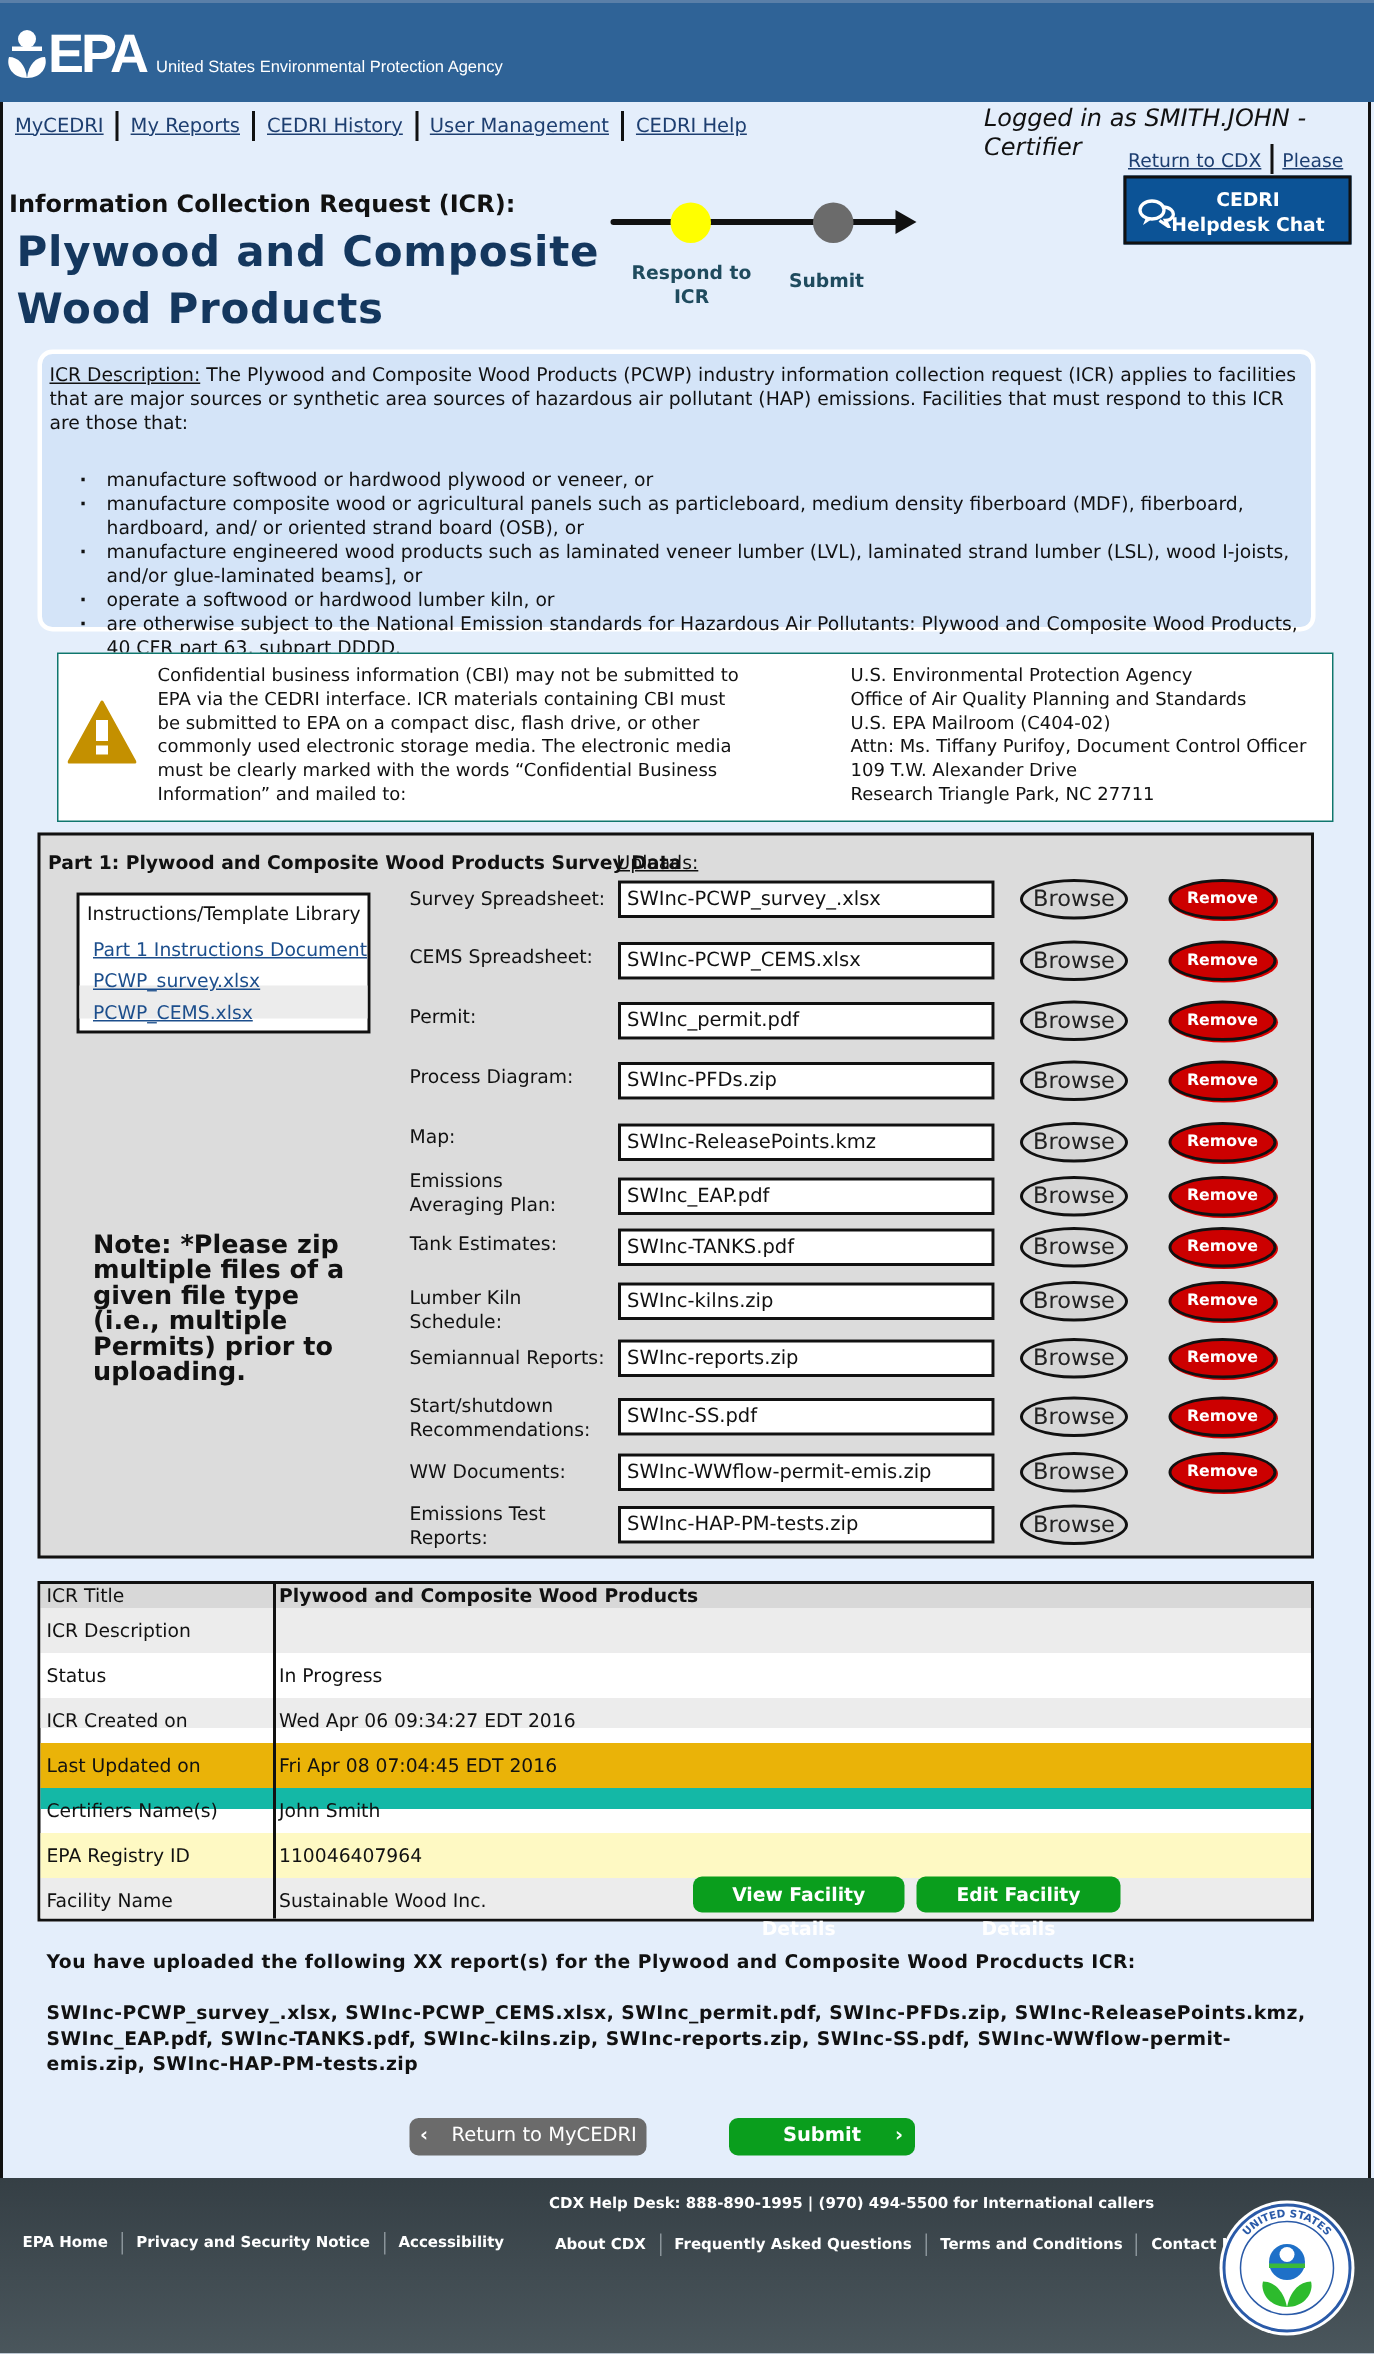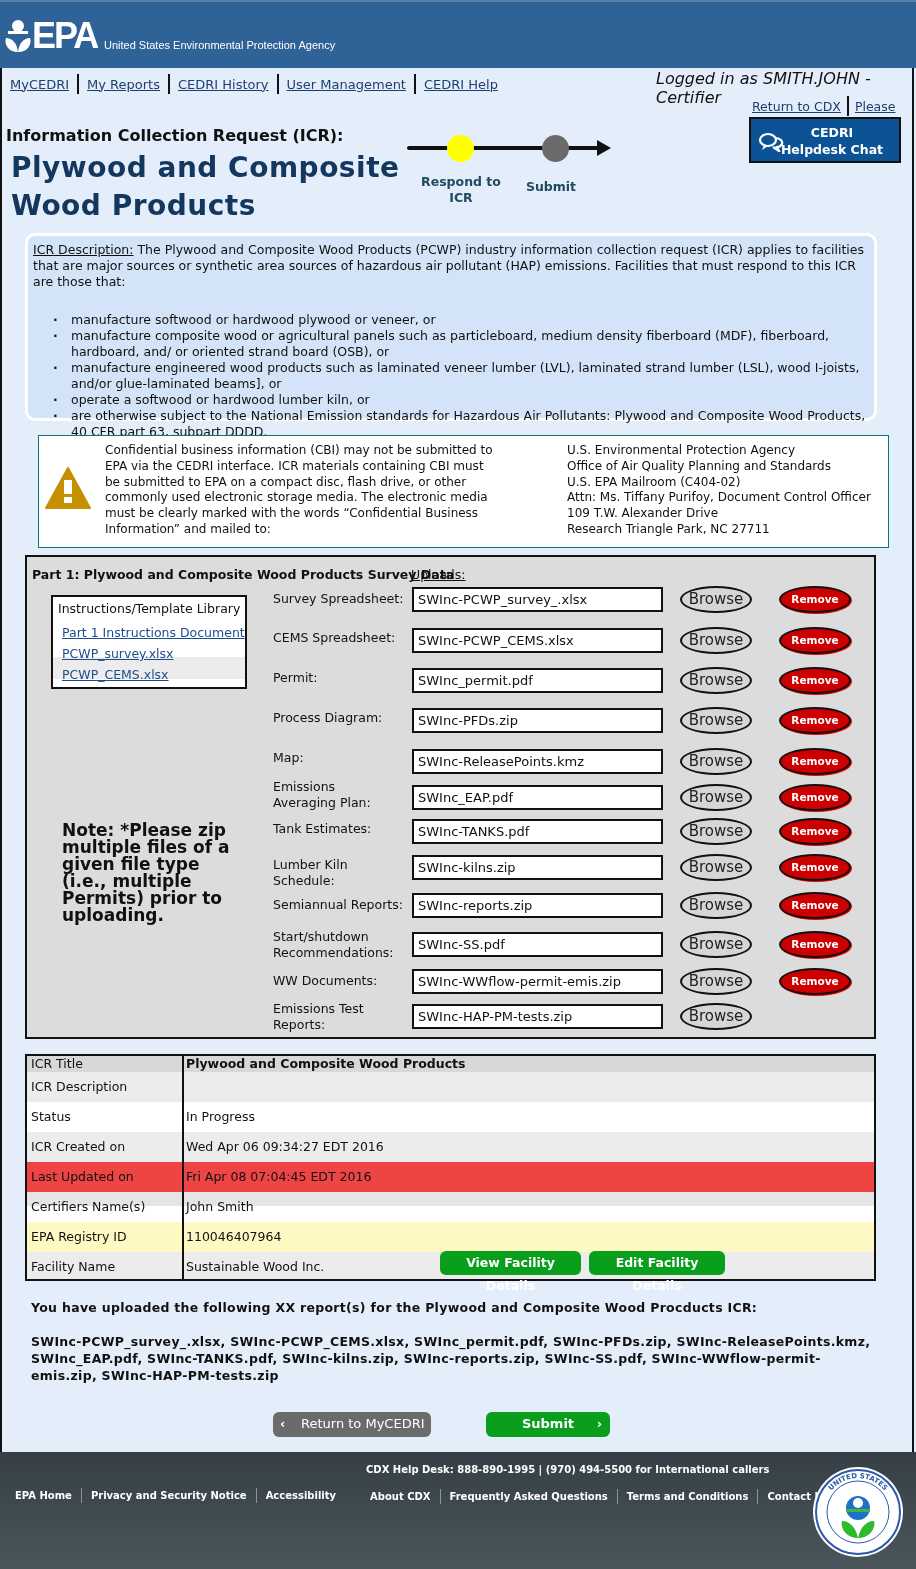--- a/index.html
+++ b/index.html
@@ -67,21 +67,21 @@
   .upl-input { position: absolute; left: 385px; width: 251px; height: 25px; background: #fff; border: 2px solid #111; font-size: 13px; padding: 3px 4px; line-height: 16px; white-space: nowrap; overflow: hidden; }
   .btn-browse { position: absolute; left: 653px; width: 72px; height: 27px; background: #d6d6d6; border: 2px solid #111; border-radius: 50%; font-size: 15px; text-align: center; line-height: 23px; color: #222; }
   .btn-remove { position: absolute; left: 752px; width: 72px; height: 27px; background: #cc0000; border: 2px solid #111; border-radius: 50%; font-size: 10.5px; font-weight: bold; text-align: center; line-height: 23px; color: #fff; box-shadow: 1px 1px 0 #d00; }
 
   
   #details { left: 25px; top: 1054px; width: 851px; height: 227px; border: 2px solid #111; background: #fff; }
   .d-row { position: absolute; left: 0; width: 847px; height: 30px; font-size: 12.5px; }
   .d-row .k { position: absolute; left: 4px; top: 7px; }
   .d-row .v { position: absolute; left: 159px; top: 7px; }
   #details .vline { position: absolute; left: 155px; top: 0; width: 2px; height: 223px; background: #111; }
-  .gbtn { position: absolute; height: 24px; background: #0a9e1d; color: #fff; font-weight: bold; font-size: 12.5px; border-radius: 6px; text-align: center; line-height: 23px; }
+  .gbtn { position: absolute; height: 24px; background: #0a9e1d; color: #fff; font-weight: bold; font-size: 12.5px; border-radius: 6px; text-align: center; line-height: 23px; margin-left: 22px; }
 
   #uploaded-title { left: 31px; top: 1300px; font-size: 12.5px; font-weight: bold; letter-spacing: 0.3px; }
   #uploaded-list { left: 31px; top: 1333px; width: 850px; font-size: 12.5px; font-weight: bold; line-height: 17px; letter-spacing: 0.3px; }
 
   #btn-return { left: 273px; top: 1412px; width: 158px; height: 25px; background: #6b6b6b; color: #fff; border-radius: 6px; font-size: 13px; line-height: 24px; padding-left: 28px; }
   #btn-return .chev { position: absolute; left: 7px; top: 0; font-weight: bold; }
   #btn-submit { left: 486px; top: 1412px; width: 124px; height: 25px; background: #0a9e1d; color: #fff; border-radius: 6px; font-size: 13px; font-weight: bold; line-height: 24px; text-align: center; }
   #btn-submit .chev { position: absolute; right: 8px; top: 0; }
 
   
@@ -249,29 +249,29 @@
         <span class="v" style="top: 0px; font-weight: bold;">Plywood and Composite Wood Products</span>
       </div>
       <div class="d-row" style="top: 16px; height: 30px; background: rgb(236, 236, 236);">
         <span class="k">ICR Description</span>
         <span class="v"></span>
       </div>
       <div class="d-row" style="top: 46px; height: 30px; background: rgb(255, 255, 255);">
         <span class="k">Status</span>
         <span class="v">In Progress</span>
       </div>
-      <div class="d-row" style="top: 76px; height: 30px; background: rgb(236, 236, 236);">
+      <div class="d-row" style="top: 76px; height: 20px; background: rgb(236, 236, 236);">
         <span class="k">ICR Created on</span>
         <span class="v">Wed Apr 06 09:34:27 EDT 2016</span>
       </div>
-      <div class="d-row" style="top: 106px; height: 30px; background: #ef4444;">
+      <div class="d-row" style="top: 106px; height: 30px; background: #eab308;">
         <span class="k">Last Updated on</span>
         <span class="v">Fri Apr 08 07:04:45 EDT 2016</span>
       </div>
-      <div class="d-row" style="top: 136px; height: 14px; background: #e5e5e5;">
+      <div class="d-row" style="top: 136px; height: 14px; background: #14b8a6;">
         <span class="k">Certifiers Name(s)</span>
         <span class="v">John Smith</span>
       </div>
       <div class="d-row" style="top: 166px; height: 30px; background: #fef9c3;">
         <span class="k">EPA Registry ID</span>
         <span class="v">110046407964</span>
       </div>
       <div class="d-row" style="top: 196px; height: 27px; background: rgb(236, 236, 236);">
         <span class="k">Facility Name</span>
         <span class="v">Sustainable Wood Inc.</span>

